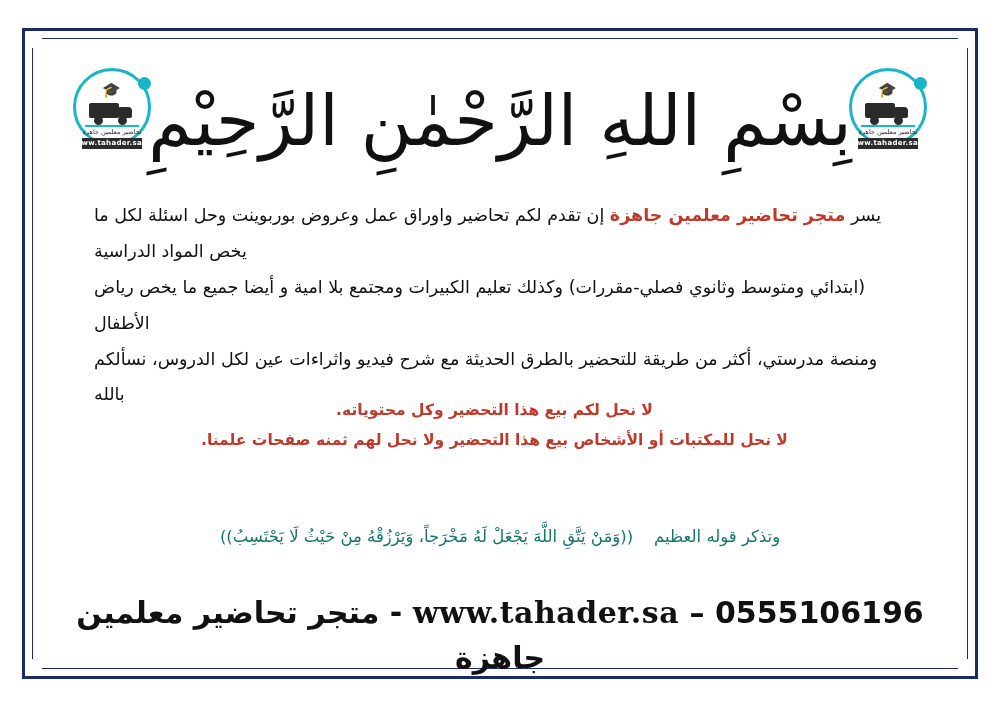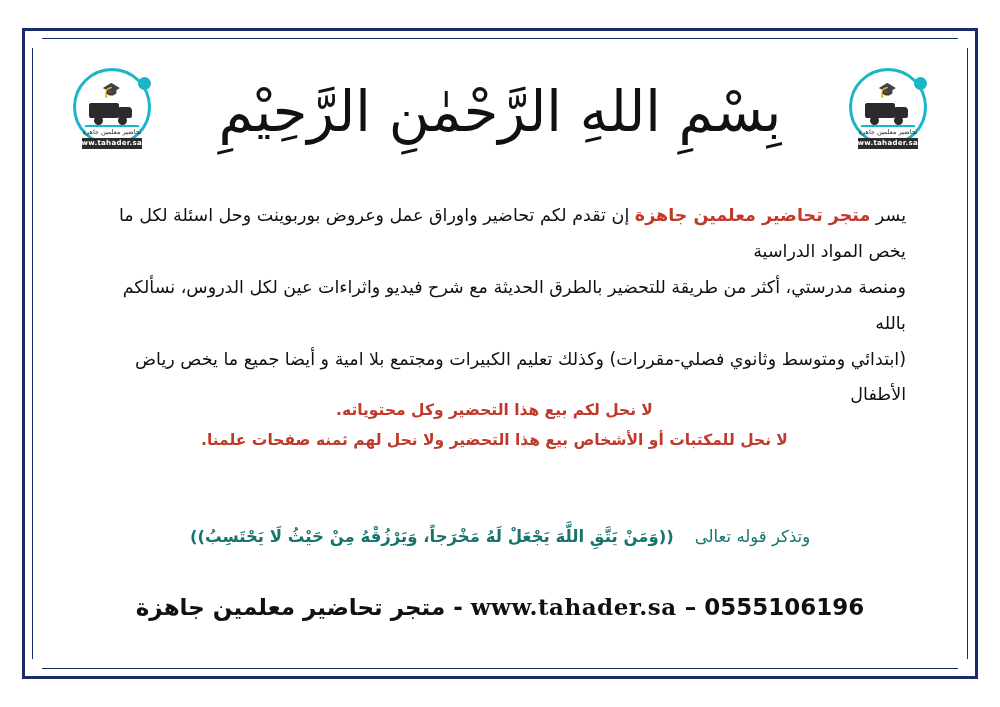--- a/index.html
+++ b/index.html
@@ -167,34 +167,34 @@
     letter-spacing: 0.3px;
   }
 
   
   .basmala {
     position: absolute;
     top: 24px;
     left: 0; right: 0;
     text-align: center;
     font-family: "DejaVu Sans", sans-serif;
-    font-size: 56px;
+    font-size: 70px;
     color: #111111;
     line-height: 1.35;
     direction: rtl;
     white-space: nowrap;
   }
 
   
   .body-text {
     position: absolute;
     top: 148px;
     left: 48px;
     right: 48px;
-    text-align: right;
+    text-align: left;
     direction: rtl;
     font-family: "DejaVu Sans", sans-serif;
     font-size: 17.5px;
     color: #111111;
     line-height: 2.05;
   }
   .body-text .hl {
     color: #c0392b;
     font-weight: bold;
   }
@@ -218,32 +218,32 @@
     position: absolute;
     top: 472px;
     left: 60px; right: 60px;
     text-align: center;
     direction: rtl;
     color: #16746f;
     font-family: "DejaVu Sans", sans-serif;
     font-size: 16.5px;
     line-height: 1.8;
   }
-  .ayah .quote { font-weight: bold; }
+  .ayah .quote { font-weight: normal; }
 
   
   .footer {
     position: absolute;
     top: 540px;
     left: 0; right: 0;
     text-align: center;
     direction: rtl;
     color: #111111;
     font-family: "DejaVu Sans", sans-serif;
-    font-size: 23px;
+    font-size: 30px;
     font-weight: bold;
     line-height: 1.5;
   }
   .footer .site {
     font-family: "DejaVu Serif", serif;
     letter-spacing: 0.5px;
   }
 </style>
 </head>
 <body>
@@ -288,31 +288,31 @@
         <div class="logo-line"></div>
         <div class="logo-brand">تحاضير معلمين جاهزة</div>
         <div class="logo-url">www.tahader.sa</div>
       </div>
     </div>
 
     <div class="basmala">بِسْمِ اللهِ الرَّحْمٰنِ الرَّحِيْمِ</div>
 
     <div class="body-text">
       <span>يسر </span><span class="hl">متجر تحاضير معلمين جاهزة</span><span> إن تقدم لكم تحاضير واوراق عمل وعروض بوربوينت وحل اسئلة لكل ما يخص المواد الدراسية</span>
+      <div>(ابتدائي ومتوسط وثانوي فصلي-مقررات) وكذلك تعليم الكبيرات ومجتمع بلا امية و أيضا جميع ما يخص رياض الأطفال</div>
       <div>ومنصة مدرستي، أكثر من طريقة للتحضير بالطرق الحديثة مع شرح فيديو واثراءات عين لكل الدروس، نسألكم بالله</div>
-      <div>(ابتدائي ومتوسط وثانوي فصلي-مقررات) وكذلك تعليم الكبيرات ومجتمع بلا امية و أيضا جميع ما يخص رياض الأطفال</div>
     </div>
 
     <div class="warnings">
       <div>لا نحل لكم بيع هذا التحضير وكل محتوياته.</div>
       <div>لا نحل للمكتبات أو الأشخاص بيع هذا التحضير ولا نحل لهم ثمنه صفحات علمنا.</div>
     </div>
 
     <div class="ayah">
-      <span>وتذكر قوله تعالى</span>
+      <span>وتذكر قوله العظيم</span>
       &nbsp;&nbsp;
       <span class="quote">((وَمَنْ يَتَّقِ اللَّهَ يَجْعَلْ لَهُ مَخْرَجاً، وَيَرْزُقْهُ مِنْ حَيْثُ لَا يَحْتَسِبُ))</span>
     </div>
 
     <div class="footer">
       <span class="site">www.tahader.sa</span>
       <span>–</span>
       <span>0555106196</span>
       <span>-</span>
       <span>متجر تحاضير معلمين جاهزة</span>

